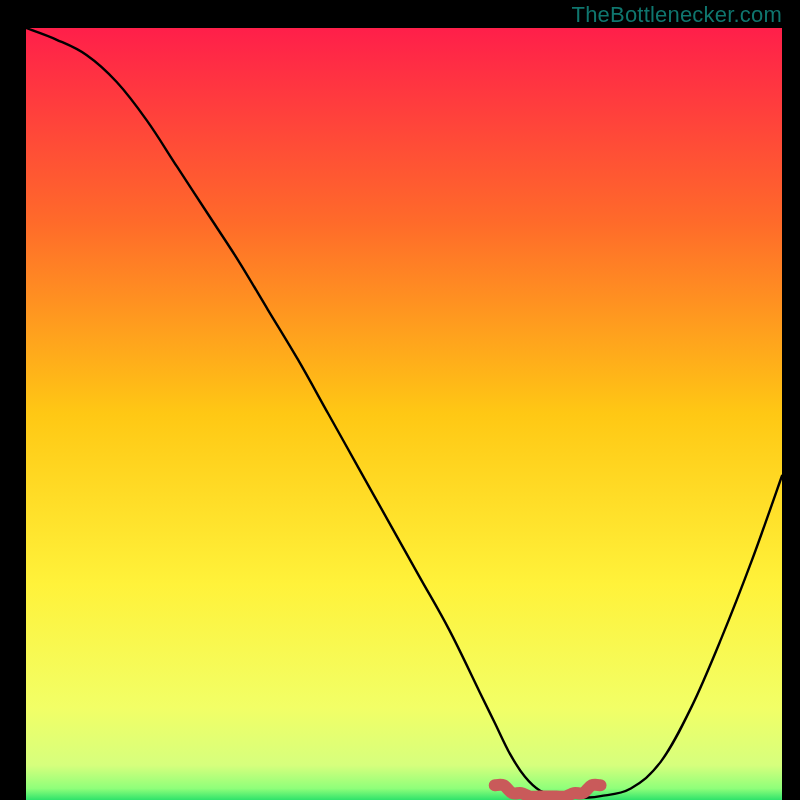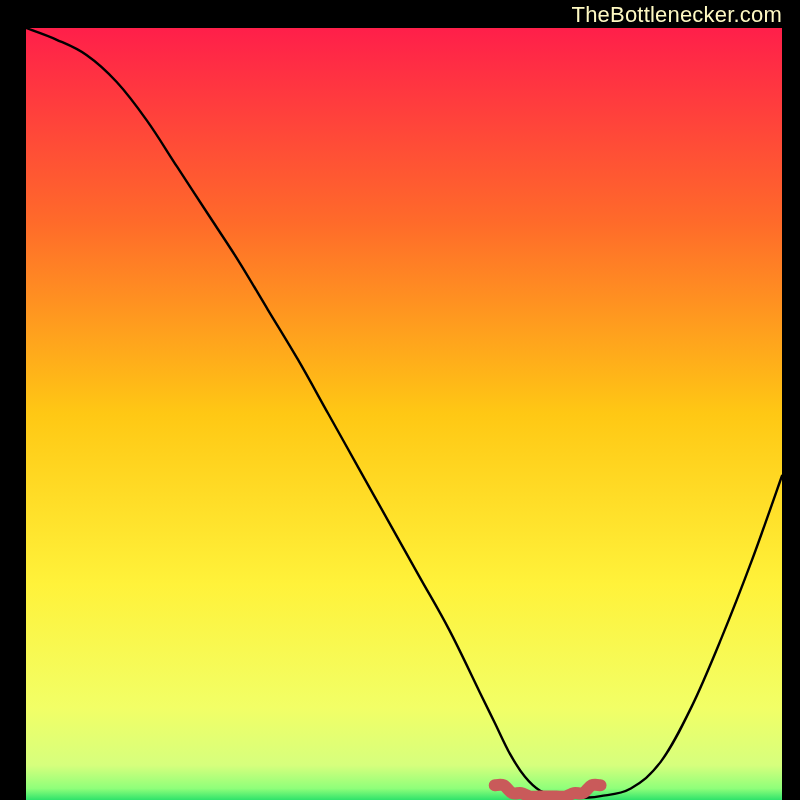--- a/index.html
+++ b/index.html
@@ -14,21 +14,21 @@
   .canvas-wrap {
     position: relative;
     width: 800px;
     height: 800px;
     background: #000000;
   }
   .attribution {
     position: absolute;
     top: 2px;
     right: 18px;
-    color: #fef9c3;
+    color: #0f766e;
     font-size: 22px;
     font-weight: 400;
     font-family: Arial, Helvetica, sans-serif;
     letter-spacing: 0.2px;
     z-index: 5;
   }
   svg.chart {
     position: absolute;
     left: 0;
     top: 0;

